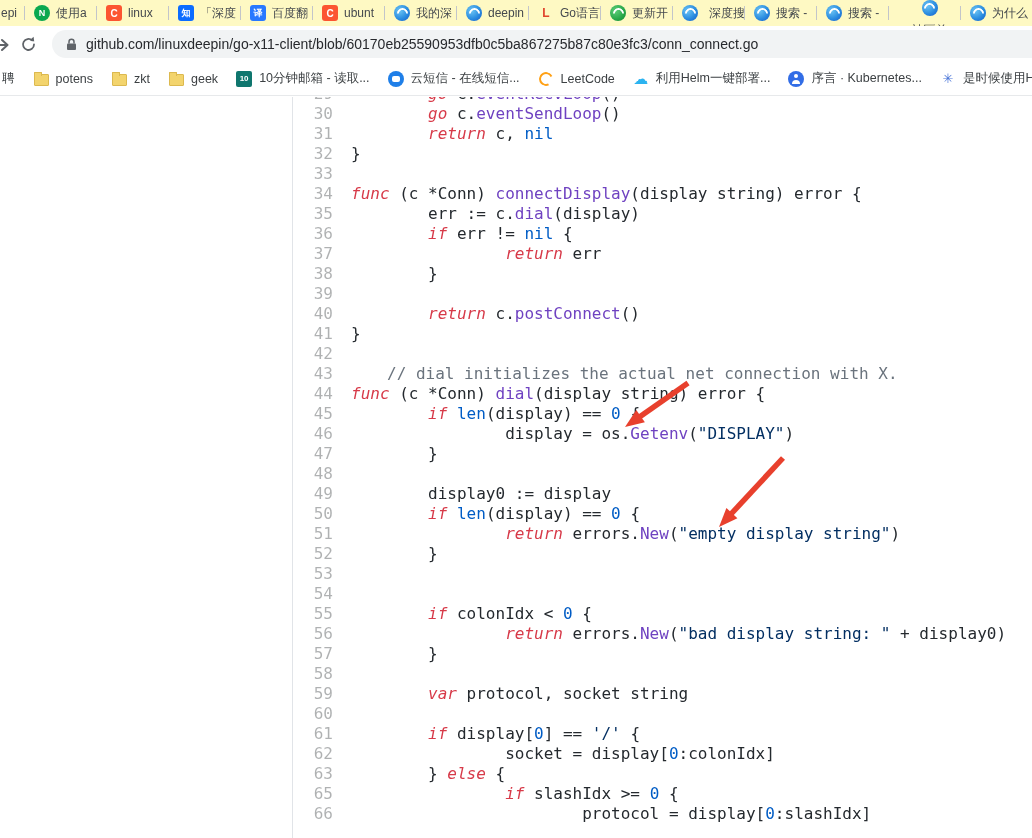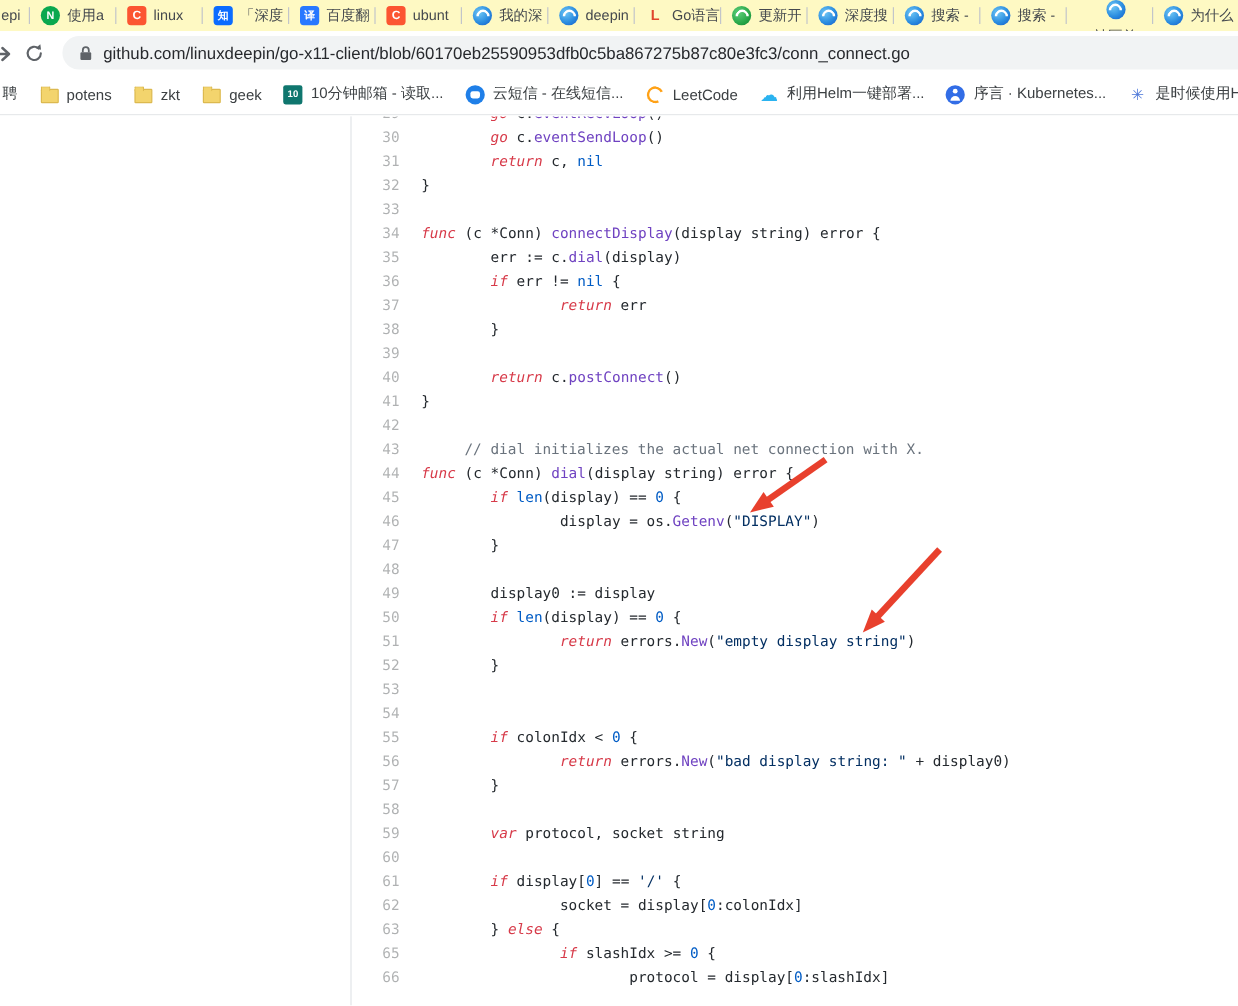--- a/index.html
+++ b/index.html
@@ -68,21 +68,21 @@
   .bm { display:flex; align-items:center; gap:7px; padding:0 9px; height:24px; flex:0 0 auto;
         cursor:pointer; border-radius:4px; }
   .bm-label { font-size:12.5px; color:#3c4043; white-space:nowrap; }
   .bm-first { margin-left:-7px; }
 
   
   .code-scroll { position:absolute; top:97px; left:292px; right:0; bottom:0; overflow:hidden;
                  border-left:1px solid #e1e4e8; background:#fff; }
   .code-inner { margin-top:-13px; }
   .crow { display:flex; height:20px; line-height:20px;
-          font-family:"DejaVu Sans Mono","Liberation Mono",monospace; font-size:12px; }
+          font-family:"DejaVu Sans Mono","Liberation Mono",monospace; font-size:16px; }
   .cnum { flex:0 0 50px; text-align:right; padding-right:10px; color:rgba(27,31,35,0.35);
           cursor:pointer; }
   .ccode { white-space:pre; padding-left:8px; color:#24292e; }
   .tk-k { color:#d73a49;font-style:italic; } .tk-f { color:#6f42c1; } .tk-c { color:#005cc5; }
   .tk-s { color:#032f62; } .tk-m { color:#6a737d;margin-left:36px; } .tk-p { color:#24292e; }
 
   
   .overlay { position:absolute; top:0; left:0; width:1032px; height:838px;
              pointer-events:none; z-index:6; }
 </style>
@@ -124,21 +124,21 @@
         <span class="tab-label">deepin</span>
       </div>
       <div class="tab" style="width: 72px;">
         <span class="fv fv-letterL">L</span>
         <span class="tab-label">Go语言</span>
       </div>
       <div class="tab" style="width: 72px;">
         <span class="fv fv-green"></span>
         <span class="tab-label">更新开</span>
       </div>
-      <div class="tab" style="width: 72px;">
+      <div class="tab" style="width: 72px; justify-content: space-between;">
         <span class="fv fv-deepin"></span>
         <span class="tab-label">深度搜</span>
       </div>
       <div class="tab" style="width: 72px;">
         <span class="fv fv-deepin"></span>
         <span class="tab-label">搜索 -</span>
       </div>
       <div class="tab" style="width: 72px;">
         <span class="fv fv-deepin"></span>
         <span class="tab-label">搜索 -</span>

